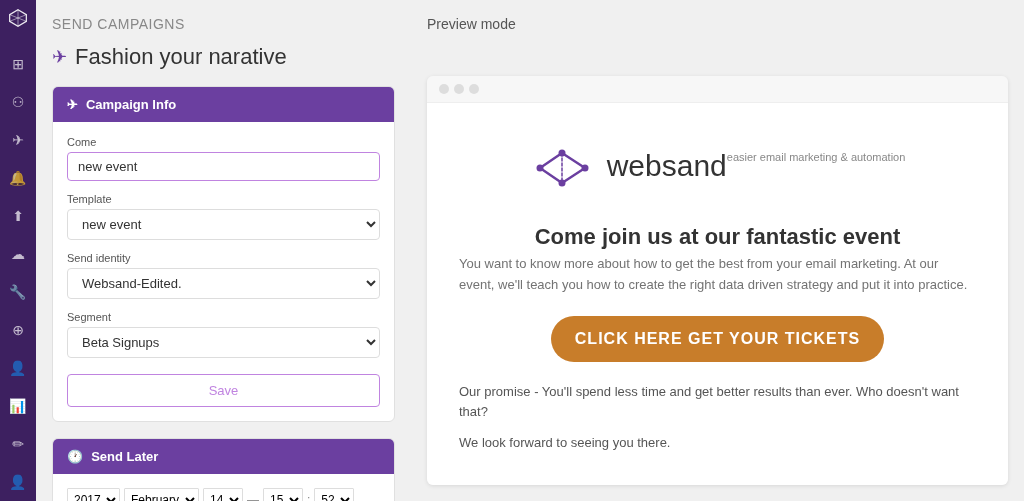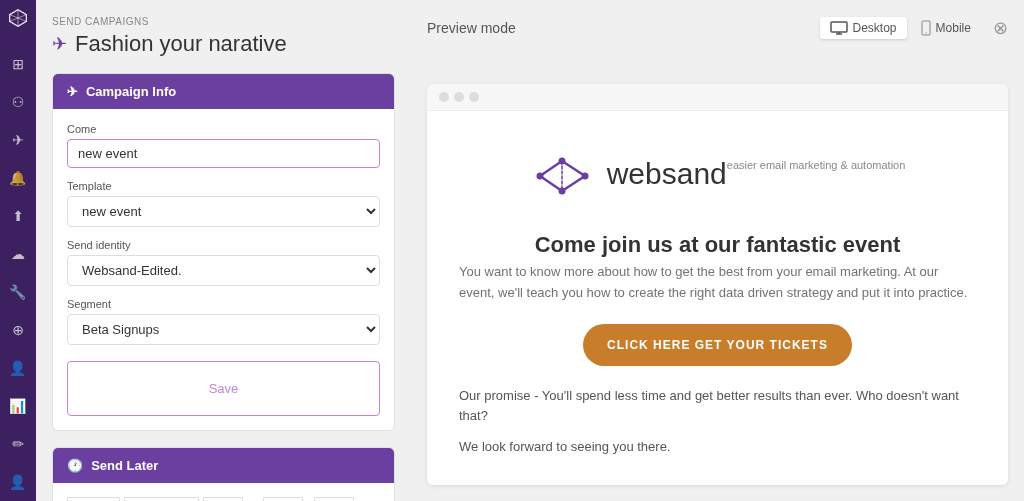--- a/index.html
+++ b/index.html
@@ -43,25 +43,25 @@
     
     .left-panel {
       width: 375px;
       background: #f0f0f0;
       overflow-y: auto;
       flex-shrink: 0;
       padding: 16px;
     }
 
     .breadcrumb {
-      font-size: 10px;
+      font-size: 14px;
       color: #888;
       text-transform: uppercase;
       letter-spacing: 0.5px;
-      margin-bottom: 4px;
+      margin-bottom: 12px;
     }
     .page-title {
       font-size: 22px;
       color: #333;
       display: flex;
       align-items: center;
       gap: 8px;
       margin-bottom: 16px;
     }
     .page-title .send-icon {
@@ -117,21 +117,21 @@
       color: #333;
       background: #fff;
       appearance: auto;
       outline: none;
     }
     .btn-save {
       width: 100%;
       border: 1px solid #c084e0;
       background: #fff;
       color: #c084e0;
-      padding: 19px;
+      padding: 8px;
       border-radius: 4px;
       font-size: 13px;
       cursor: pointer;
       margin-top: 4px;
     }
 
     .datetime-row {
       display: flex;
       align-items: center;
       gap: 4px;
@@ -262,21 +262,21 @@
       line-height: 1.6;
       margin-bottom: 20px;
     }
     .cta-button {
       display: block;
       background: #c87d2a;
       color: #fff;
       text-align: center;
       padding: 14px 24px;
       border-radius: 30px;
-      font-size: 12px;
+      font-size: 16px;
       font-weight: 700;
       letter-spacing: 1px;
       margin: 0 auto 20px;
       max-width: 340px;
       text-transform: uppercase;
       cursor: pointer;
       border: none;
     }
     .email-promise {
       font-size: 13px;
@@ -387,38 +387,20 @@
           </select>
         </div>
 
       </div>
     </div>
   </div>
 
   <div class="right-panel">
     <div class="preview-toolbar">
       <span class="preview-mode-label">Preview mode</span>
-      <div class="preview-modes">
-        <button class="preview-mode-btn active">
-          <svg width="18" height="14" viewBox="0 0 18 14">
-              <rect x="1" y="1" width="16" height="10" rx="1" fill="none" stroke="#555" stroke-width="1.5"></rect>
-              <line x1="6" y1="13" x2="12" y2="13" stroke="#555" stroke-width="1.5"></line>
-              <line x1="9" y1="11" x2="9" y2="13" stroke="#555" stroke-width="1.5"></line>
-            </svg>
-          <span>Desktop</span>
-        </button>
-        <button class="preview-mode-btn">
-          <svg width="10" height="16" viewBox="0 0 10 16">
-              <rect x="1" y="1" width="8" height="14" rx="1.5" fill="none" stroke="#aaa" stroke-width="1.5"></rect>
-              <circle cx="5" cy="13" r="0.8" fill="#aaa"></circle>
-            </svg>
-          <span>Mobile</span>
-        </button>
-        <span class="close-preview">⊗</span>
-      </div>
     </div>
 
     <div class="email-frame">
       <div class="email-frame-dots">
         <div class="dot"></div>
         <div class="dot"></div>
         <div class="dot"></div>
       </div>
       <div class="email-body">
         <div class="email-logo-row">

